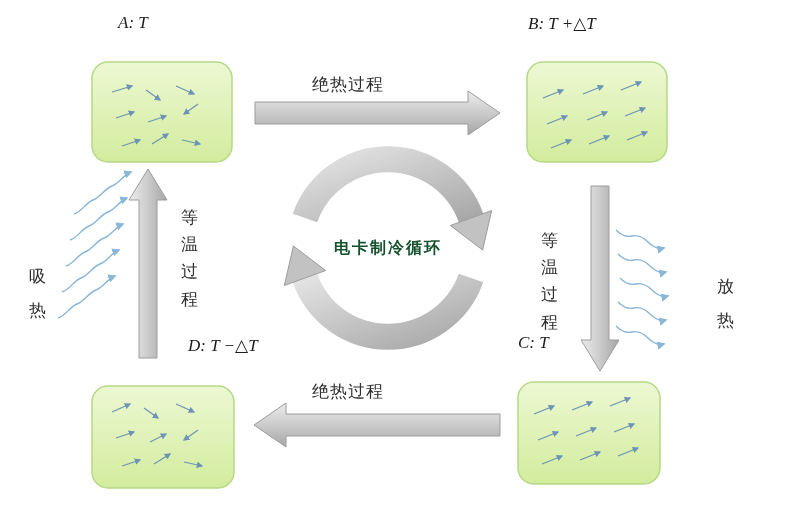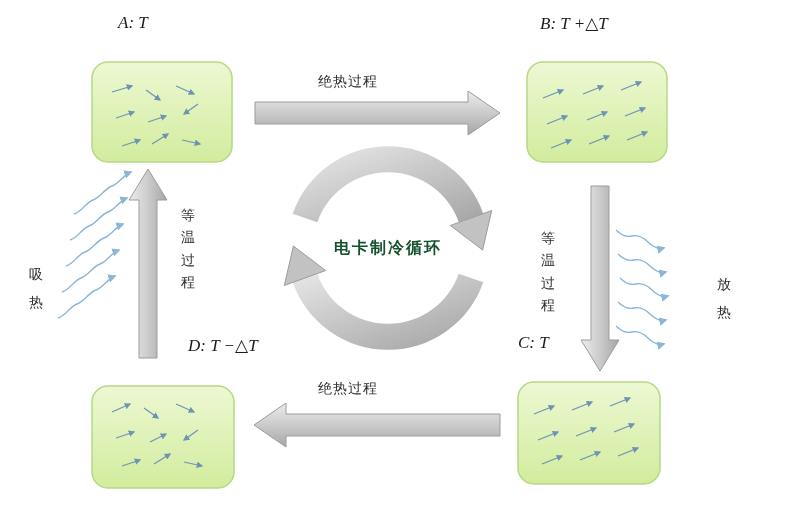--- a/index.html
+++ b/index.html
@@ -17,22 +17,22 @@
   .lbl{
     position:absolute;
     font-family:"Liberation Serif","DejaVu Serif",serif;
     font-style:italic;
     font-size:17px;
     color:#1b1b1b;
     white-space:nowrap;
   }
   .cn{
     position:absolute;
-    font-family:Liberation Sans, sans-serif;
-    font-size:14px;
+    font-family:Liberation Serif, serif;
+    font-size:17px;
     color:#2e2e2e;
     letter-spacing:1px;
   }
   .hlabel{ text-align:center; }
   .vtext{
     width:17px;
     word-break:break-all;
     line-height:1.6;
     text-align:left;
     letter-spacing:0;
@@ -156,21 +156,21 @@
     <g stroke="#8ab6d8" stroke-width="1.4" fill="none">
       <path d="M616 230 q 8 8 16 6 t 16 6 t 16 6" marker-end="url(#waveHead)"></path>
       <path d="M618 254 q 8 8 16 6 t 16 6 t 16 6" marker-end="url(#waveHead)"></path>
       <path d="M620 278 q 8 8 16 6 t 16 6 t 16 6" marker-end="url(#waveHead)"></path>
       <path d="M618 302 q 8 8 16 6 t 16 6 t 16 6" marker-end="url(#waveHead)"></path>
       <path d="M616 326 q 8 8 16 6 t 16 6 t 16 6" marker-end="url(#waveHead)"></path>
     </g>
   </svg>
 
   <div class="lbl" style="left:118px;top:13px;">A: T</div>
-  <div class="lbl" style="left:540px;top:13px;">B: T +△T</div>
+  <div class="lbl" style="left:528px;top:13px;">B: T +△T</div>
   <div class="lbl" style="left:518px;top:333px;">C: T</div>
   <div class="lbl" style="left:188px;top:335px;">D: T −△T</div>
 
   <div class="cn hlabel" style="left:312px;top:73px;width:72px;">绝热过程</div>
   <div class="cn hlabel" style="left:312px;top:380px;width:72px;">绝热过程</div>
   <div class="cn vtext" style="left:181px;top:204px;">等温过程</div>
   <div class="cn vtext" style="left:541px;top:227px;">等温过程</div>
 
   <div class="cn vtext vwide" style="left:29px;top:220px;margin-top:40px;">吸热</div>
   <div class="cn vtext vwide" style="left:717px;top:270px;">放热</div>

